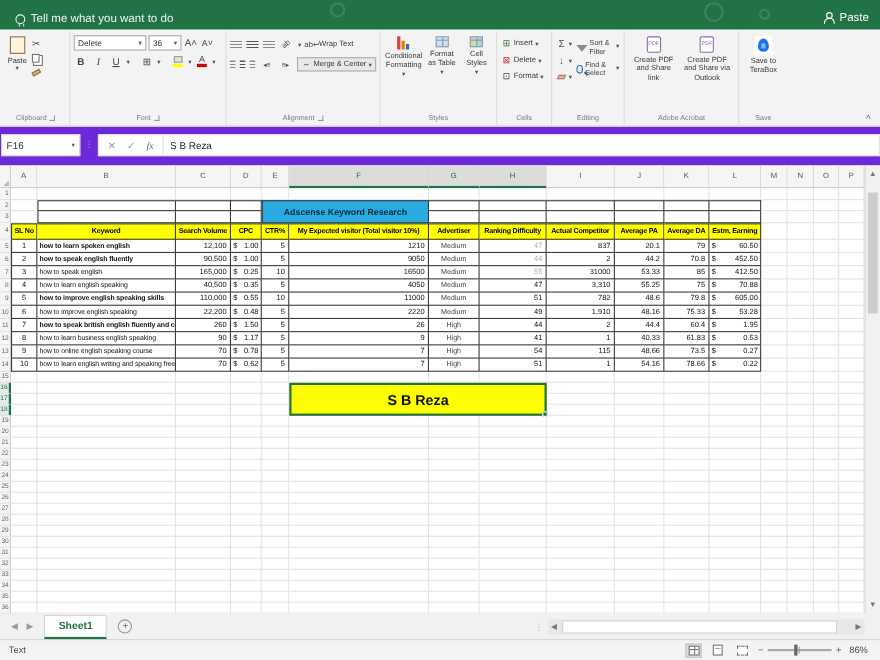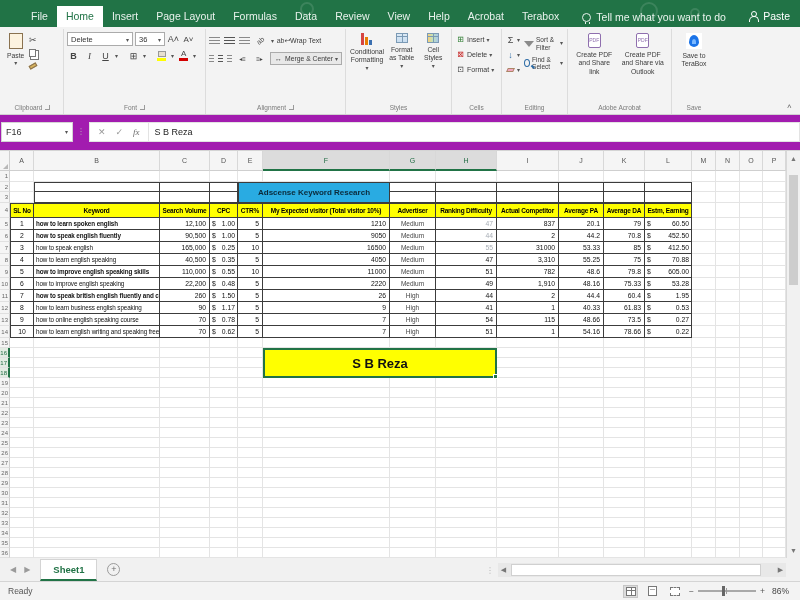--- a/index.html
+++ b/index.html
@@ -45,21 +45,21 @@
   .tbx { width:16px; height:16px; background:#fff; display:flex; align-items:center; justify-content:center; }
   .tbx i { width:10px; height:12px; background:#1a73e8; border-radius:50% 50% 50% 50% / 60% 60% 40% 40%; display:block; position:relative; }
   .tbx i:after { content:""; position:absolute; left:3px; top:4px; width:4px; height:5px; background:#7ab8ff; border-radius:50% 50% 0 0; }
   .funnel { width:0; height:0; border-left:5px solid transparent; border-right:5px solid transparent; border-top:6px solid #8a8a8a; position:relative; }
   .mag { width:8px; height:8px; border:1.5px solid #2b6aa5; border-radius:50%; position:relative; }
   .mag:after { content:""; position:absolute; left:6px; top:6px; width:4px; height:1.5px; background:#2b6aa5; transform:rotate(45deg); }
   .collapse { position:absolute; right:5px; bottom:3px; width:8px; height:8px; color:#666; font-size:8px; line-height:8px; cursor:pointer; }
   .vr { width:1px; background:#e0e0e0; margin:2px 1px; }
 
   
-  .fbar { height:36px; background:#a21caf; border-bottom:1px solid #d4d4d4; display:flex; align-items:center; padding:0 0 2px 0; flex:none; }
+  .fbar { height:36px; background:#6d28d9; border-bottom:1px solid #d4d4d4; display:flex; align-items:center; padding:0 0 2px 0; flex:none; }
   .namebox { width:72px; height:20px; background:#fff; border:1px solid #d4d4d4; margin-left:1px; display:flex; align-items:center; font-size:9px; color:#333; padding:0 4px; justify-content:space-between; }
   .fdots { color:#b5b5b5; font-size:8px; padding:0 4px; }
   .fbtns { display:flex; align-items:center; gap:10px; background:#fff; border:1px solid #e3e3e3; height:20px; padding:0 8px; color:#9b9b9b; font-size:9px; }
   .fx { font-style:italic; font-family:"Liberation Serif", serif; color:#6a6a6a; }
   .finput { flex:1; height:20px; border:1px solid #e3e3e3; border-left:none; background:#fff; font-size:9px; color:#222; padding:0 6px; font-family:"Liberation Sans", sans-serif; outline:none; }
 
   
   .sheetwrap { height:407px; position:relative; background:#fff; flex:none; overflow:hidden; }
   .grid { position:absolute; left:0; top:0; width:786px; }
   .chdr { display:flex; height:20px; }
@@ -119,33 +119,20 @@
 </style>
 </head>
 <body>
 
 <div class="app">
 
   <div class="titlebar">
     <div class="deco" style="left:300px; width:14px; height:14px;"></div>
     <div class="deco" style="left:640px; width:18px; height:18px;"></div>
     <div class="deco" style="left:690px; top:8px; width:10px; height:10px;"></div>
-    <nav class="tabs" id="ribbon-tabs">
-        <div class="rtab">File</div>
-        <div class="rtab active">Home</div>
-        <div class="rtab">Insert</div>
-        <div class="rtab">Page Layout</div>
-        <div class="rtab">Formulas</div>
-        <div class="rtab">Data</div>
-        <div class="rtab">Review</div>
-        <div class="rtab">View</div>
-        <div class="rtab">Help</div>
-        <div class="rtab">Acrobat</div>
-        <div class="rtab">Terabox</div>
-      </nav>
     <div class="tellme">
       <span class="bulb"></span>
       <span>Tell me what you want to do</span>
     </div>
     <div class="share">
       <span class="person"></span>
       <span>Paste</span>
     </div>
   </div>
 
@@ -1171,21 +1158,21 @@
       <span class="hdots">⋮</span>
       <span class="harrow">◀</span>
       <div class="htrack">
           <div class="hthumb"></div>
         </div>
       <span class="harrow">▶</span>
     </div>
   </div>
 
   <div class="statusbar">
-    <span>Ready</span>
+    <span>Text</span>
     <div class="sright">
       <span class="viewic active">
           <i class="vnormal"></i>
         </span>
       <span class="viewic">
           <i class="vpage"></i>
         </span>
       <span class="viewic">
           <i class="vbreak"></i>
         </span>

